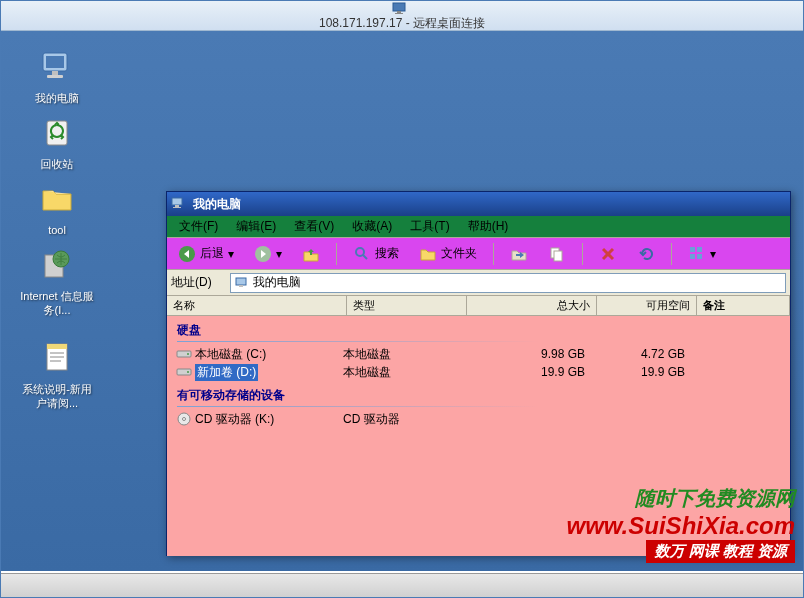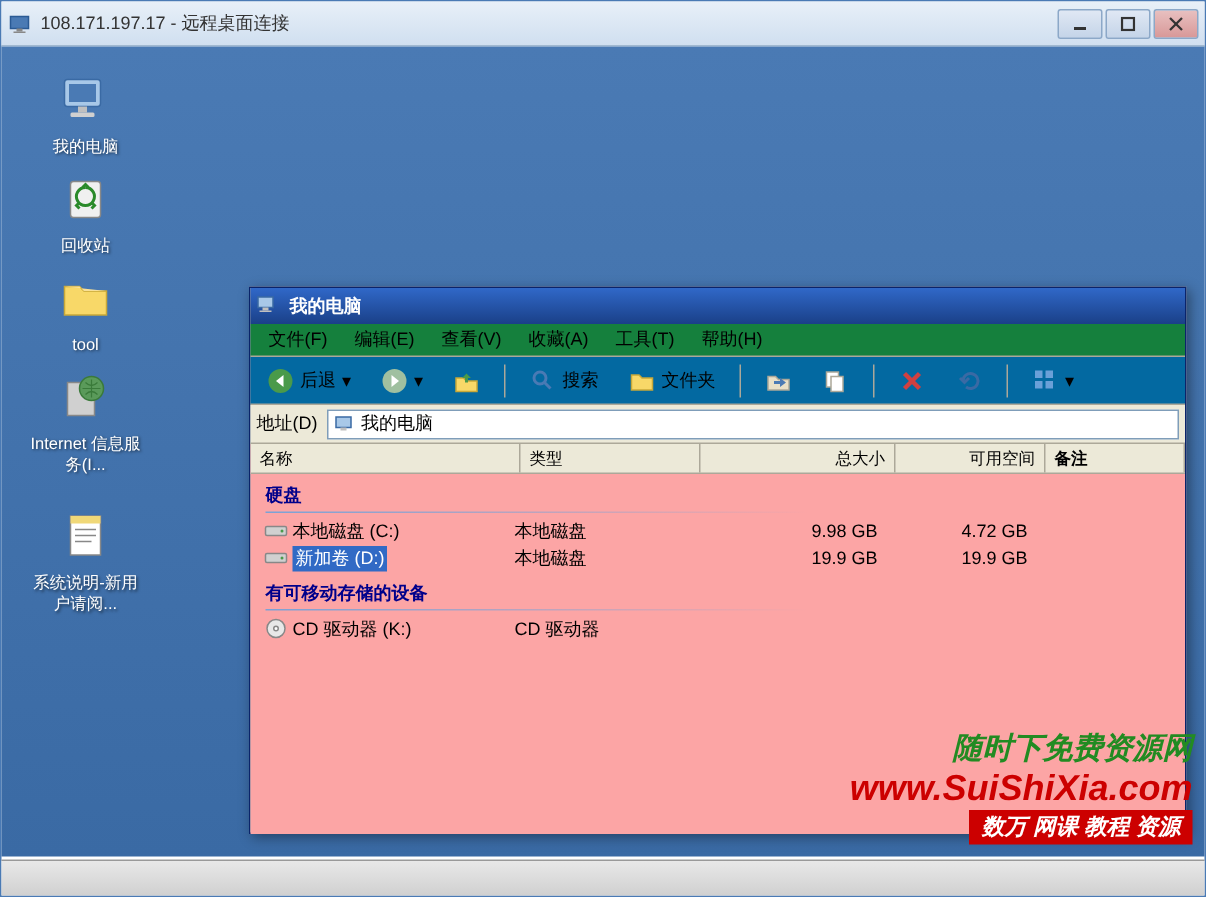--- a/index.html
+++ b/index.html
@@ -1,44 +1,44 @@
 <!DOCTYPE html>
 <html><head>
   <meta charset="utf-8">
   <style>
     * { margin: 0; padding: 0; box-sizing: border-box; font-family: "Microsoft YaHei", SimSun, sans-serif; }
     body { width: 804px; height: 598px; overflow: hidden; background: #000; }
     
     .outer-window { width: 804px; height: 598px; background: #fff; border: 1px solid #4a7ab4; position: relative; }
-    .outer-titlebar { height: 30px; background: linear-gradient(to bottom, #e8f0f8, #d0dff0); border-bottom: 1px solid #a0b8d0; display: flex; align-items: center; padding: 0 4px; font-size: 12px; color: #333; }
+    .outer-titlebar { height: 30px; background: linear-gradient(to bottom, #e8f0f8, #d0dff0); border-bottom: 1px solid #a0b8d0; display: flex; align-items: center; padding: 0 4px; font-size: 12px; color: #333; flex-direction: column; }
     .outer-titlebar .ticon { width: 16px; height: 16px; margin-right: 6px; display: inline-flex; align-items: center; justify-content: center; }
     .outer-titlebar .spacer { flex: 1; }
     .wctrl { display: flex; gap: 2px; }
     .wbtn { width: 30px; height: 20px; background: linear-gradient(to bottom, #e0e8f4, #c4d4e8); border: 1px solid #8ca8c8; border-radius: 2px; display: flex; align-items: center; justify-content: center; font-size: 10px; cursor: pointer; }
     .wbtn.close { background: linear-gradient(to bottom, #e8c0c0, #d89898); }
     
     .desktop { background: linear-gradient(to bottom, #4a7ab4 0%, #3a6aa4 100%); height: 540px; position: relative; overflow: hidden; }
     
     .dicon { position: absolute; width: 76px; text-align: center; color: #fff; font-size: 11px; cursor: pointer; }
     .dicon .ibox { width: 40px; height: 40px; margin: 0 auto 4px; display: flex; align-items: center; justify-content: center; }
     .dicon .ilbl { text-shadow: 1px 1px 2px rgba(0,0,0,0.6); line-height: 1.3; word-break: break-all; }
     
     .expwin { position: absolute; left: 165px; top: 160px; width: 625px; height: 365px; background: #ece9d8; border: 1px solid #0a246a; box-shadow: 2px 2px 8px rgba(0,0,0,0.4); }
     .exptitle { height: 24px; background: linear-gradient(to bottom, #3068c8, #1a4088); color: #fff; display: flex; align-items: center; padding: 0 4px; font-size: 12px; font-weight: bold; }
     .exptitle .eicon { width: 16px; height: 16px; margin-right: 6px; }
     
     .menubar { height: 22px; background: #15803d; border-bottom: 1px solid #aca899; display: flex; align-items: center; padding: 0 4px; font-size: 12px; gap: 2px; }
     .mitem { padding: 2px 8px; cursor: pointer; }
     
-    .toolbar { height: 32px; background: #0369a1; border-bottom: 1px solid #aca899; display: flex; align-items: center; padding: 0 4px; gap: 6px; font-size: 12px; }
+    .toolbar { height: 32px; background: #d946ef; border-bottom: 1px solid #aca899; display: flex; align-items: center; padding: 0 4px; gap: 6px; font-size: 12px; }
     .tbtn { height: 24px; padding: 0 6px; display: flex; align-items: center; gap: 4px; cursor: pointer; border: 1px solid transparent; border-radius: 3px; }
     .tbtn .ti { width: 18px; height: 18px; display: inline-flex; align-items: center; justify-content: center; }
     .tsep { width: 1px; height: 22px; background: #aca899; margin: 0 3px; }
     
-    .addrbar { height: 26px; background: #ece9d8; border-bottom: 1px solid #aca899; display: flex; align-items: center; padding: 0 4px; font-size: 12px; gap: 6px; }
+    .addrbar { height: 26px; background: #ece9d8; border-bottom: 1px solid #aca899; display: flex; align-items: center; padding: 0 4px; font-size: 12px; gap: 18px; }
     .addrbar .afield { flex: 1; height: 20px; background: #fff; border: 1px solid #7f9db9; display: flex; align-items: center; padding: 0 4px; gap: 4px; }
     .addrbar .afield .ai { width: 14px; height: 14px; }
     
     .content { height: 260px; background: #fca5a5; overflow: auto; font-size: 12px; }
     .chead { display: flex; background: #ece9d8; border-bottom: 1px solid #aca899; height: 20px; }
     .ccol { padding: 2px 6px; border-right: 1px solid #aca899; font-size: 11px; display: flex; align-items: center; }
     .c1 { width: 180px; }
     .c2 { width: 120px; }
     .c3 { width: 130px; text-align: right; justify-content: flex-end; }
     .c4 { width: 100px; text-align: right; justify-content: flex-end; }

